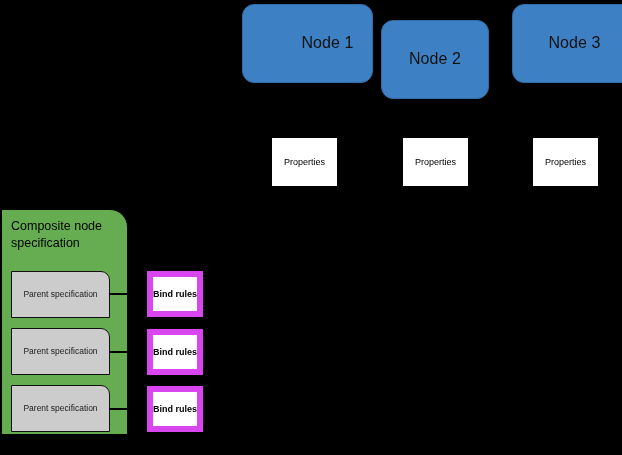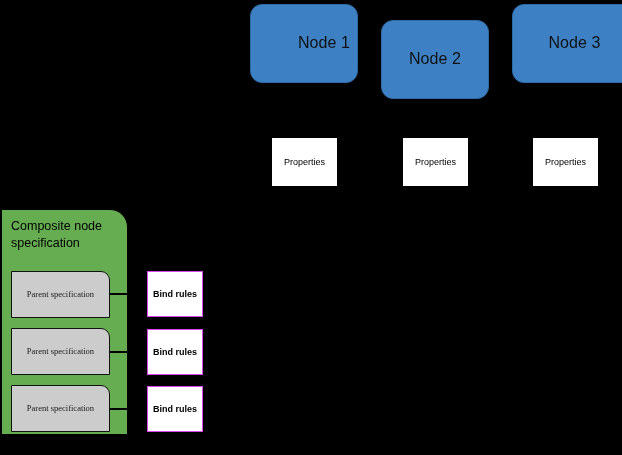--- a/index.html
+++ b/index.html
@@ -86,28 +86,27 @@
     align-items: center;
     justify-content: center;
     box-sizing: border-box;
   }
   .parent-label {
     color: #1a1a1a;
     font-size: 8.5px;
     line-height: 1.38;
     font-weight: 400;
     text-align: left;
-    font-family: Liberation Serif, serif;
   }
 
   
   .bind-box {
     position: absolute;
     background: #ffffff;
-    border: 1px solid #d946ef;
+    border: 6px solid #d946ef;
     display: flex;
     align-items: center;
     justify-content: center;
     box-sizing: border-box;
   }
   .bind-label {
     color: #000000;
     font-size: 9px;
     font-weight: 700;
     line-height: 1.15;
@@ -119,21 +118,21 @@
     position: absolute;
     background: #000000;
     height: 2px;
   }
 </style>
 </head>
 <body>
 
 <div id="canvas">
 
-  <div class="node-box" style="left:250px; top:4px; width:108px; height:79px;padding-left:40px;">
+  <div class="node-box" style="left:242px; top:4px; width:131px; height:79px;padding-left:40px;">
     <span class="node-label">Node 1</span>
   </div>
 
   <div class="node-box" style="left:381px; top:20px; width:108px; height:79px;">
     <span class="node-label">Node 2</span>
   </div>
 
   <div class="node-box" style="left:512px; top:4px; width:125px; height:79px;">
     <span class="node-label">Node 3</span>
   </div>

